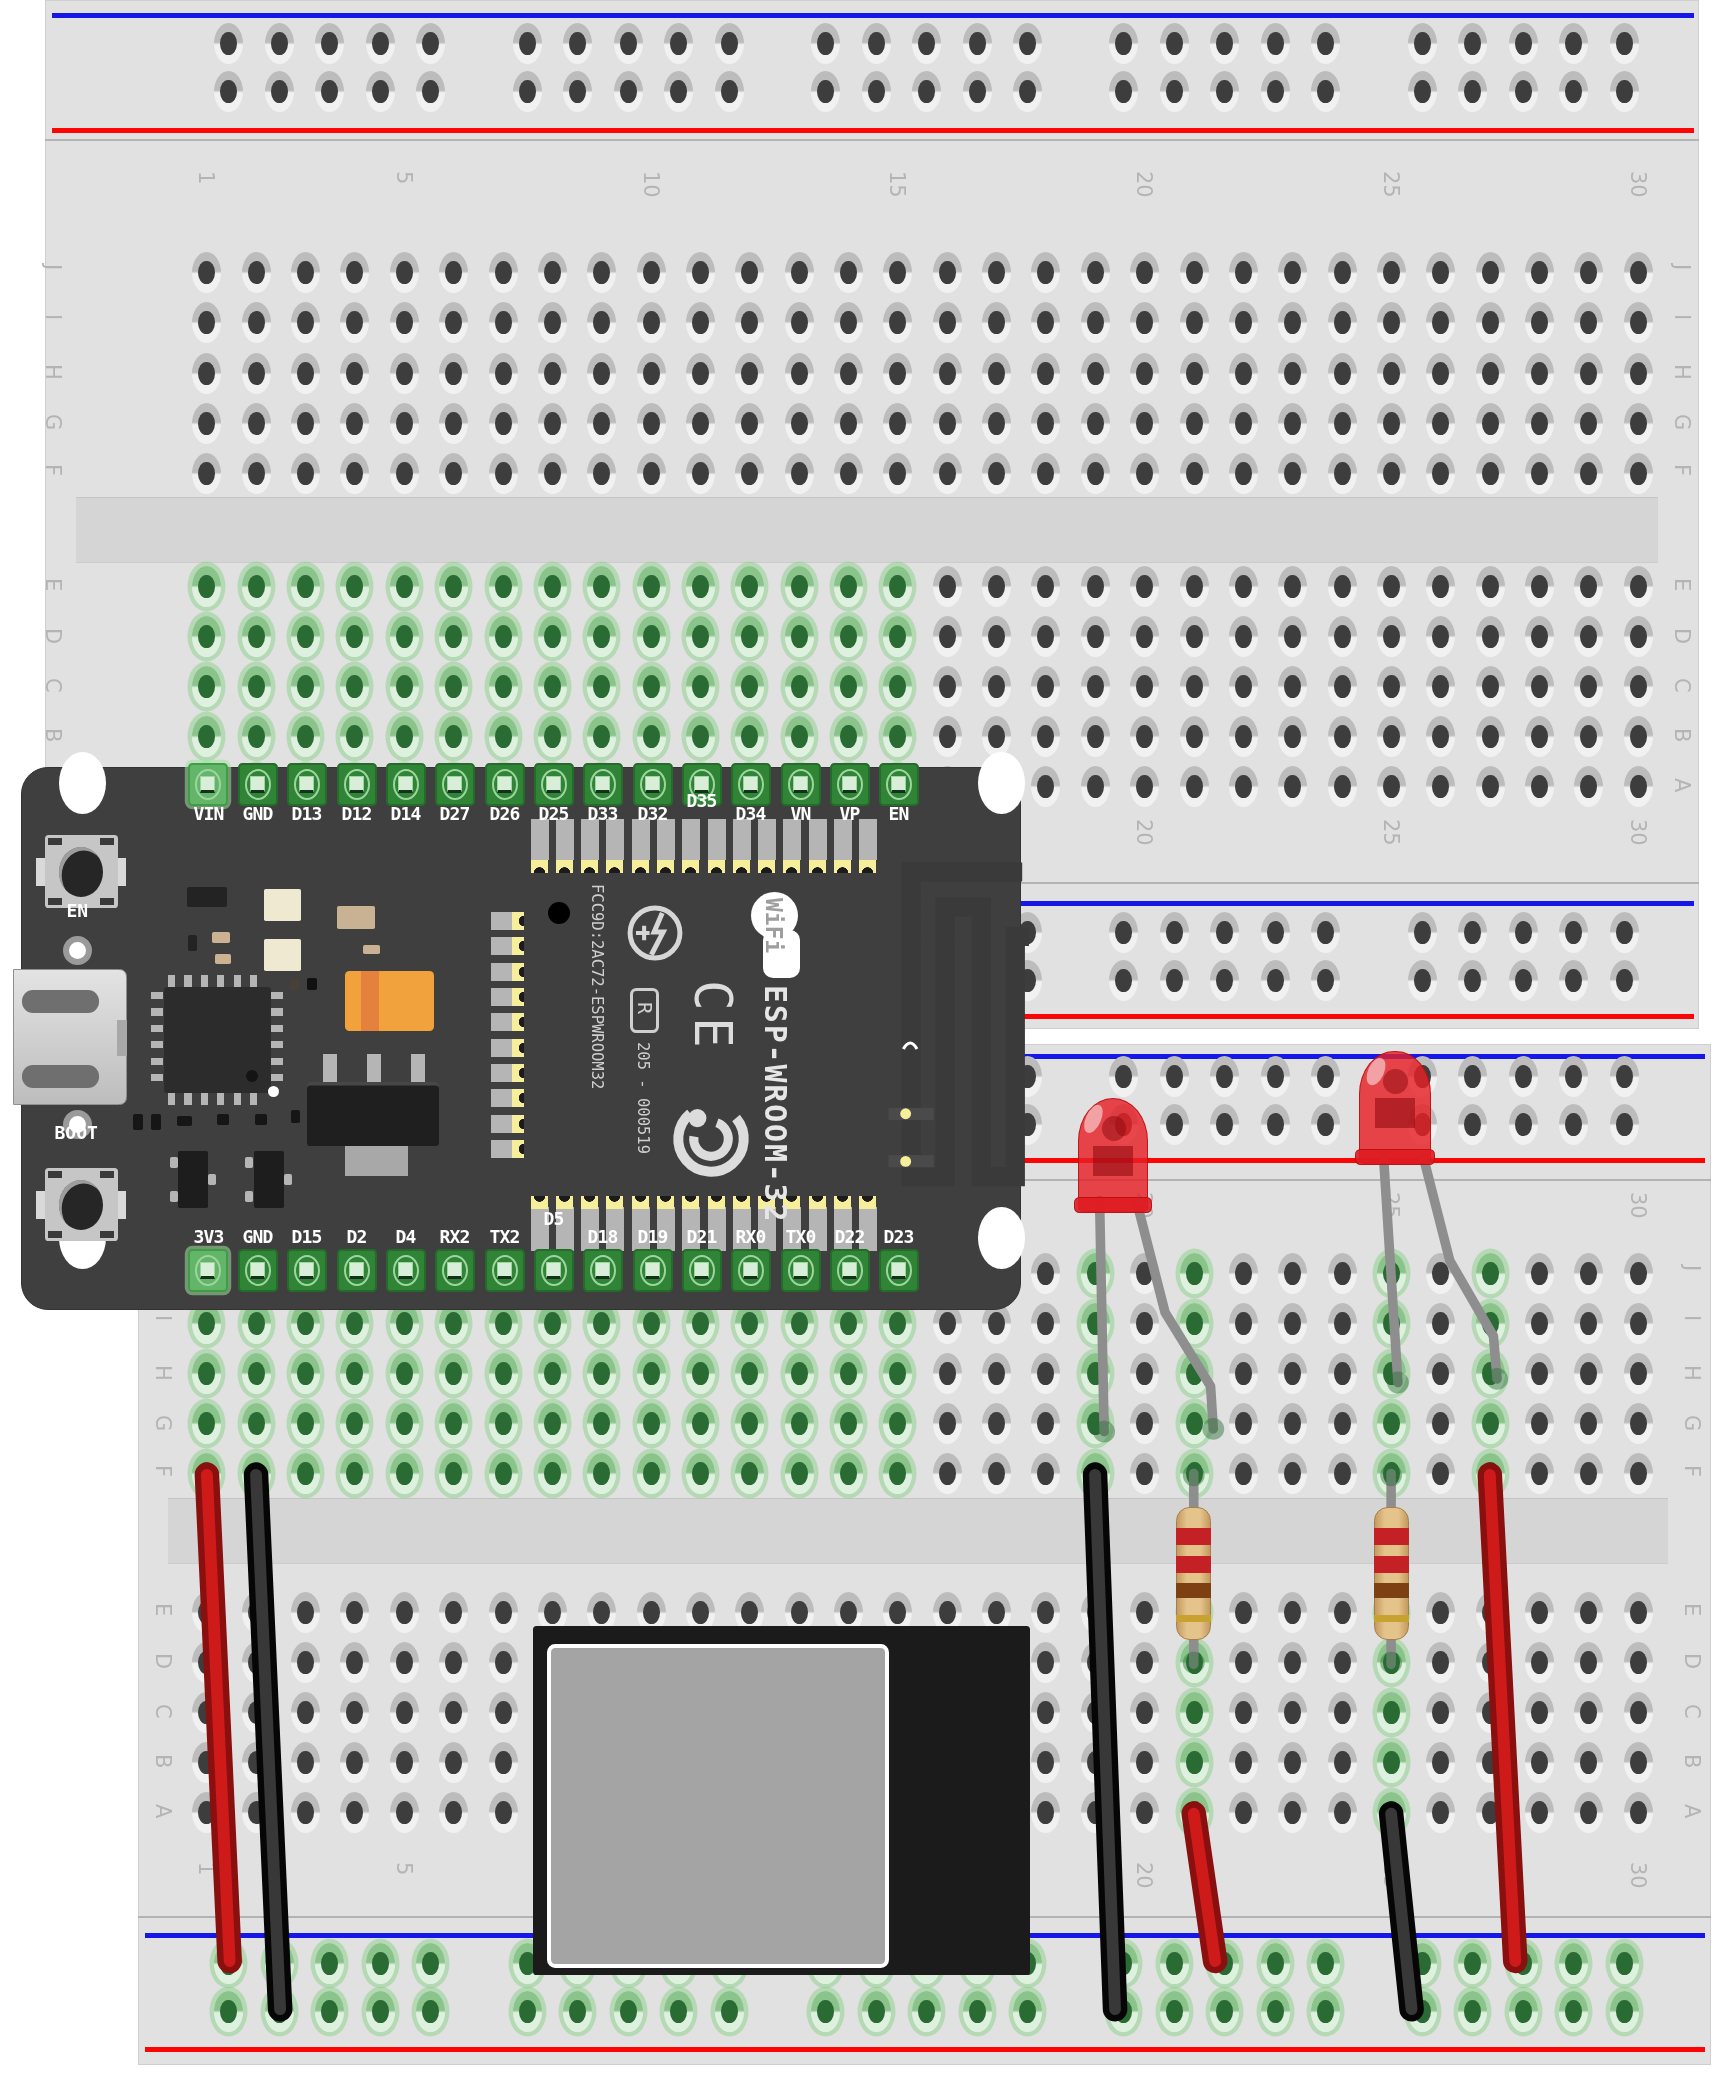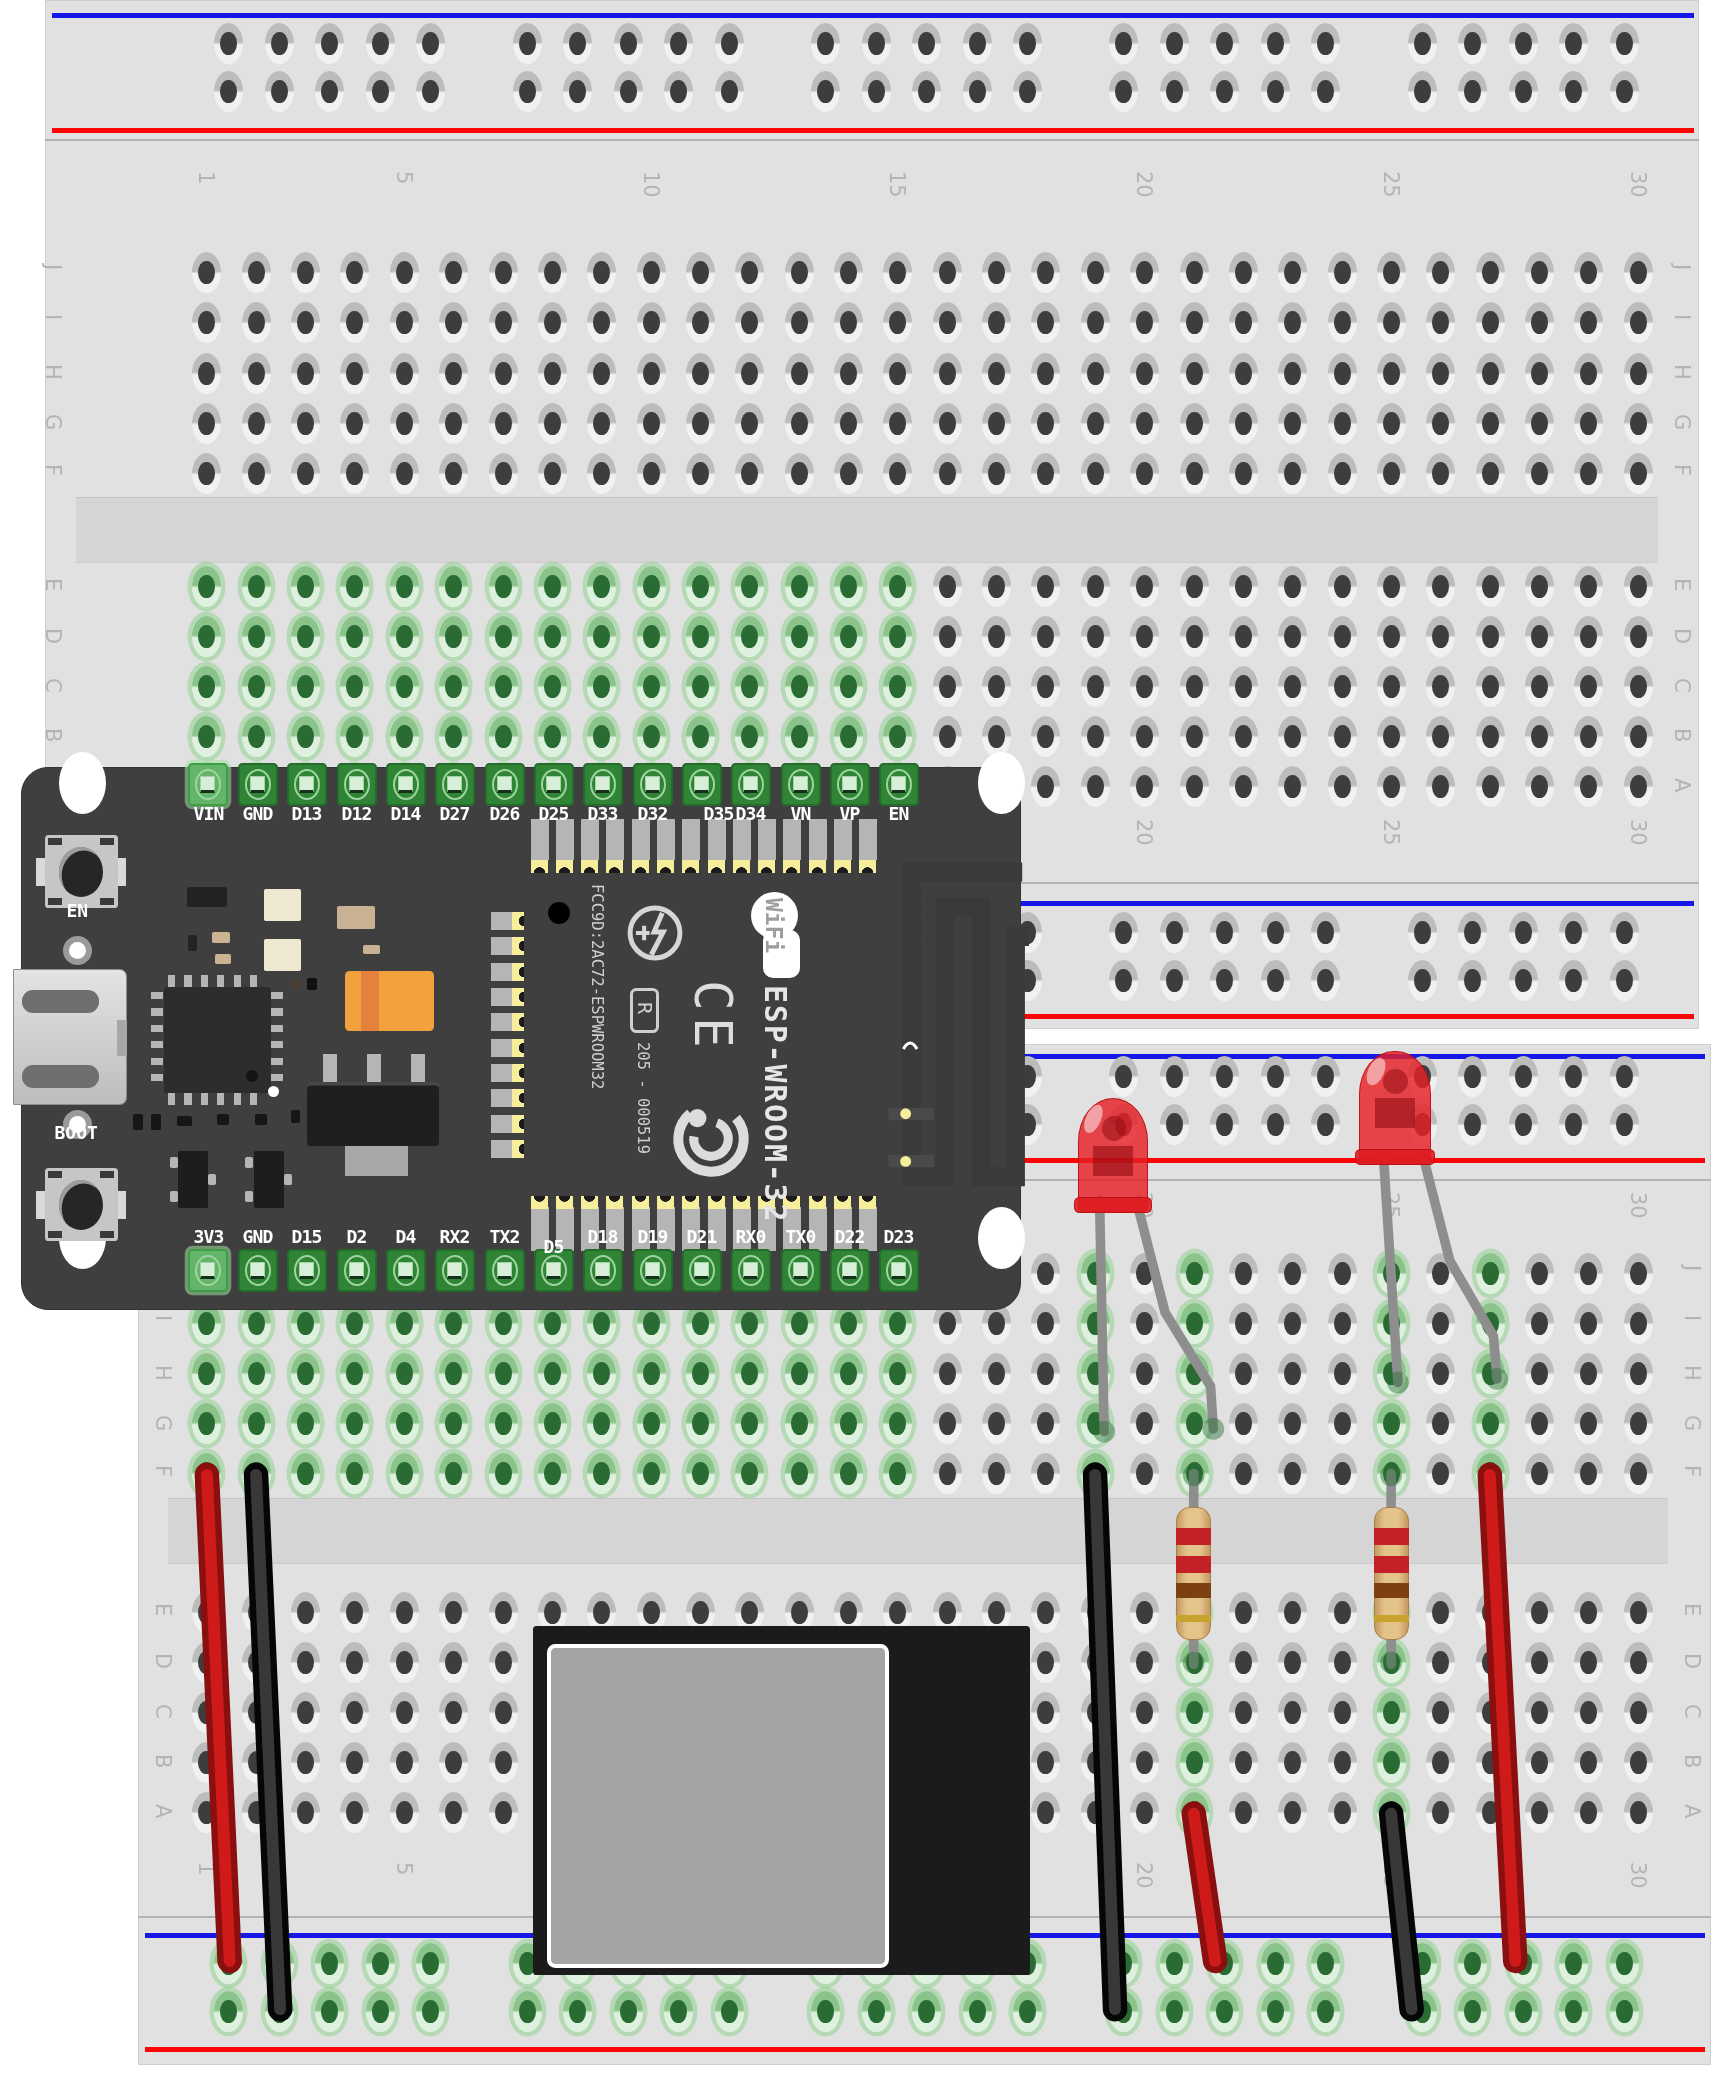--- a/index.html
+++ b/index.html
@@ -1079,21 +1079,21 @@
       <div class="pinlbl" style="left: 581px; top: 35px;">D33</div>
       <div class="pin" style="left: 611px; top: -5px;">
         <i></i>
         <b></b>
       </div>
       <div class="pinlbl" style="left: 631px; top: 35px;">D32</div>
       <div class="pin" style="left: 660px; top: -5px;">
         <i></i>
         <b></b>
       </div>
-      <div class="pinlbl" style="left: 680px; top: 35px; margin-left: 17px;">D35</div>
+      <div class="pinlbl" style="left: 680px; top: 22px;">D35</div>
       <div class="pin" style="left: 709px; top: -5px;">
         <i></i>
         <b></b>
       </div>
       <div class="pinlbl" style="left: 729px; top: 35px;">D34</div>
       <div class="pin" style="left: 759px; top: -5px;">
         <i></i>
         <b></b>
       </div>
       <div class="pinlbl" style="left: 779px; top: 35px;">VN</div>
@@ -1167,21 +1167,21 @@
       <div class="pinlbl" style="left: 433px; top: 458px;">RX2</div>
       <div class="pin" style="left: 463px; top: 481px;">
         <i></i>
         <b></b>
       </div>
       <div class="pinlbl" style="left: 483px; top: 458px;">TX2</div>
       <div class="pin" style="left: 512px; top: 481px;">
         <i></i>
         <b></b>
       </div>
-      <div class="pinlbl" style="left: 532px; top: 468px;">D5</div>
+      <div class="pinlbl" style="left: 532px; top: 440px;">D5</div>
       <div class="pin" style="left: 561px; top: 481px;">
         <i></i>
         <b></b>
       </div>
       <div class="pinlbl" style="left: 581px; top: 458px;">D18</div>
       <div class="pin" style="left: 611px; top: 481px;">
         <i></i>
         <b></b>
       </div>
       <div class="pinlbl" style="left: 631px; top: 458px;">D19</div>

